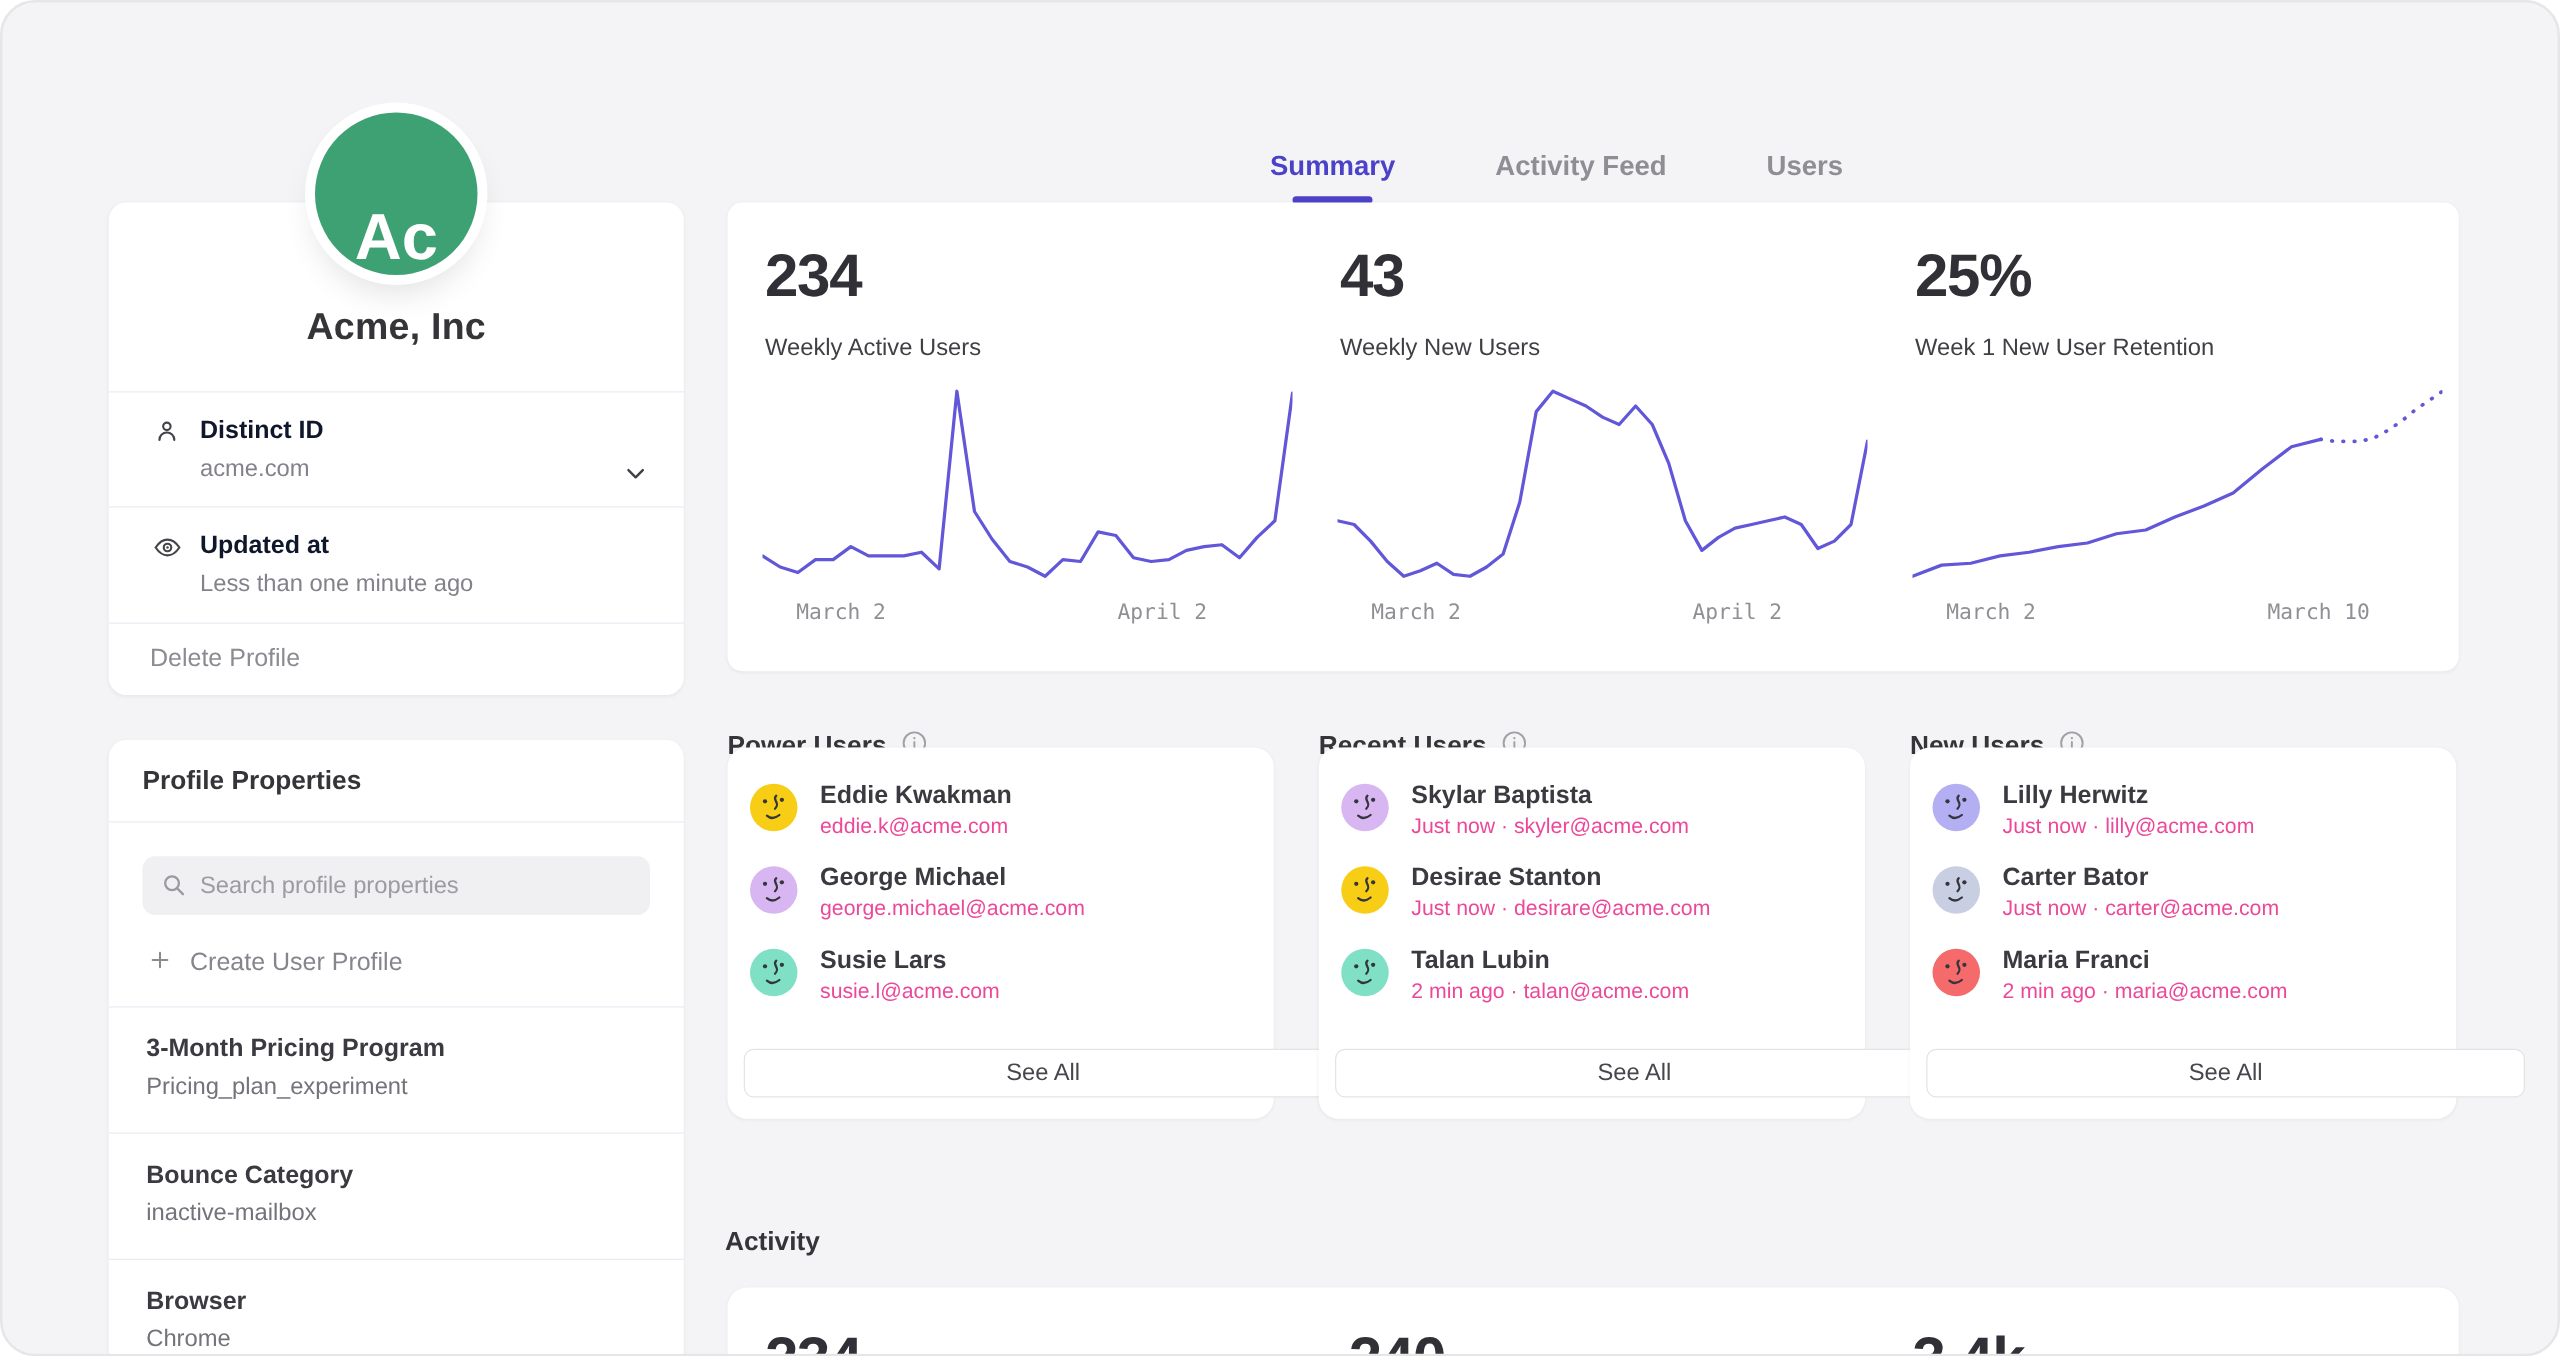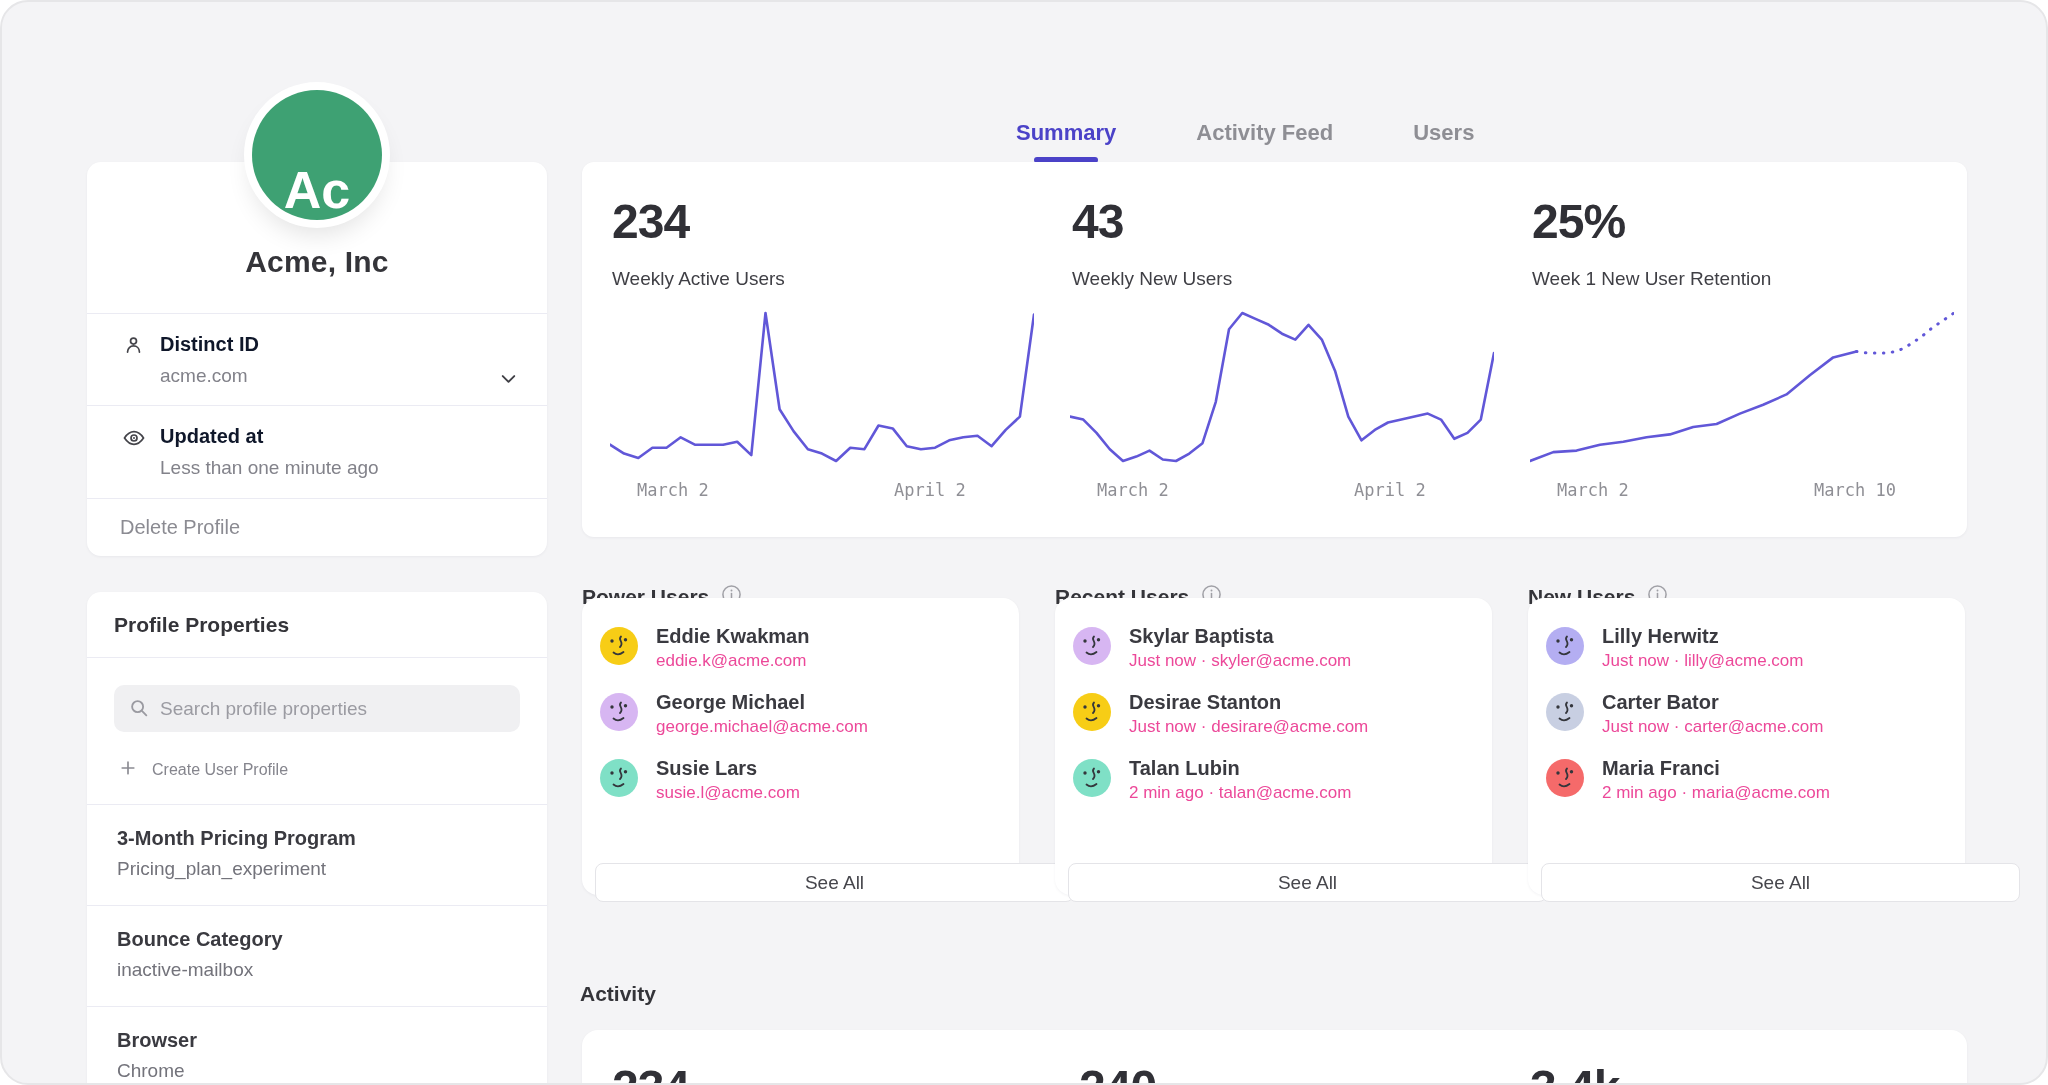--- a/index.html
+++ b/index.html
@@ -26,21 +26,21 @@
   .props-card{left:85px;top:590px;width:460px;height:560px;}
   .props-title{height:66px;border-bottom:1px solid #ebebf3;display:flex;align-items:center;padding-left:27px;box-sizing:border-box;}
   .props-title h2{margin:0;font-size:21px;font-weight:700;color:#343439;}
   .props-body{padding:27px 27px 0;}
   .search-wrap{position:relative;}
   .search-wrap .search-ic{position:absolute;left:14px;top:12px;}
   .search-wrap input{width:406px;height:47px;box-sizing:border-box;border:none;outline:none;background:#f0f0f2;border-radius:10px;
     padding:0 14px 0 46px;font-size:19px;color:#3c3c42;font-family:inherit;}
   .search-wrap input::placeholder{color:#9b9ba2;}
   .create-row{display:flex;align-items:center;gap:14px;margin:26px 0 22px 4px;}
-  .create-row span.lbl{font-size:16px;color:#85858d;}
+  .create-row span.lbl{font-size:20px;color:#85858d;}
   .prop-item{border-top:1px solid #ebebf3;padding:20px 30px 24px;}
   .prop-label{font-size:20px;font-weight:700;color:#3a3a40;line-height:26px;}
   .prop-value{font-size:19px;color:#73737b;line-height:24px;margin-top:6px;}
 
   
   .tabs{position:absolute;left:1014px;top:117px;display:flex;gap:80px;}
   .tab{position:relative;font-size:22px;font-weight:700;color:#8e8e94;height:28px;line-height:28px;cursor:pointer;}
   .tab.active{color:#4b42c8;}
   .tab .underline{position:absolute;left:50%;transform:translateX(-50%);top:38px;width:64px;height:6px;border-radius:3px;background:#4b42c8;}
 
@@ -57,21 +57,21 @@
   
   .sec-header{position:absolute;top:582px;display:flex;align-items:center;gap:12px;}
   .sec-header .t{font-size:21px;font-weight:700;color:#343439;}
   .user-card{top:596px;width:437px;height:297px;border-radius:16px;}
   .u-item{position:absolute;left:18px;width:400px;height:56px;cursor:pointer;}
   .u-item.i0{top:24px;}.u-item.i1{top:90px;}.u-item.i2{top:156px;}
   .u-avatar{position:absolute;left:0;top:5px;width:38px;height:38px;border-radius:50%;display:flex;align-items:center;justify-content:center;}
   .u-name{position:absolute;left:56px;top:1px;font-size:20px;font-weight:700;color:#3a3a40;line-height:26px;}
   .u-sub{position:absolute;left:56px;top:28px;font-size:17px;color:#ec4899;line-height:22px;}
   .see-all{position:absolute;left:13px;top:241px;width:479px;height:39px;box-sizing:border-box;border:1px solid #e4e4e8;border-radius:8px;
-    background:#fff;display:flex;align-items:center;justify-content:center;font-size:19px;font-weight:500;color:#46464c;cursor:pointer;margin-top:24px;}
+    background:#fff;display:flex;align-items:center;justify-content:center;font-size:19px;font-weight:500;color:#46464c;cursor:pointer;}
 
   
   .activity-title{position:absolute;left:578px;top:980px;margin:0;font-size:21px;font-weight:700;color:#343439;}
   .activity-card{left:580px;top:1028px;width:1385px;height:130px;border-radius:16px 16px 0 0;}
   .act-stat{position:absolute;top:32px;font-size:48px;font-weight:700;color:#303036;letter-spacing:-1px;line-height:52px;}
 </style>
 </head>
 <body>
 
 <div class="frame">

